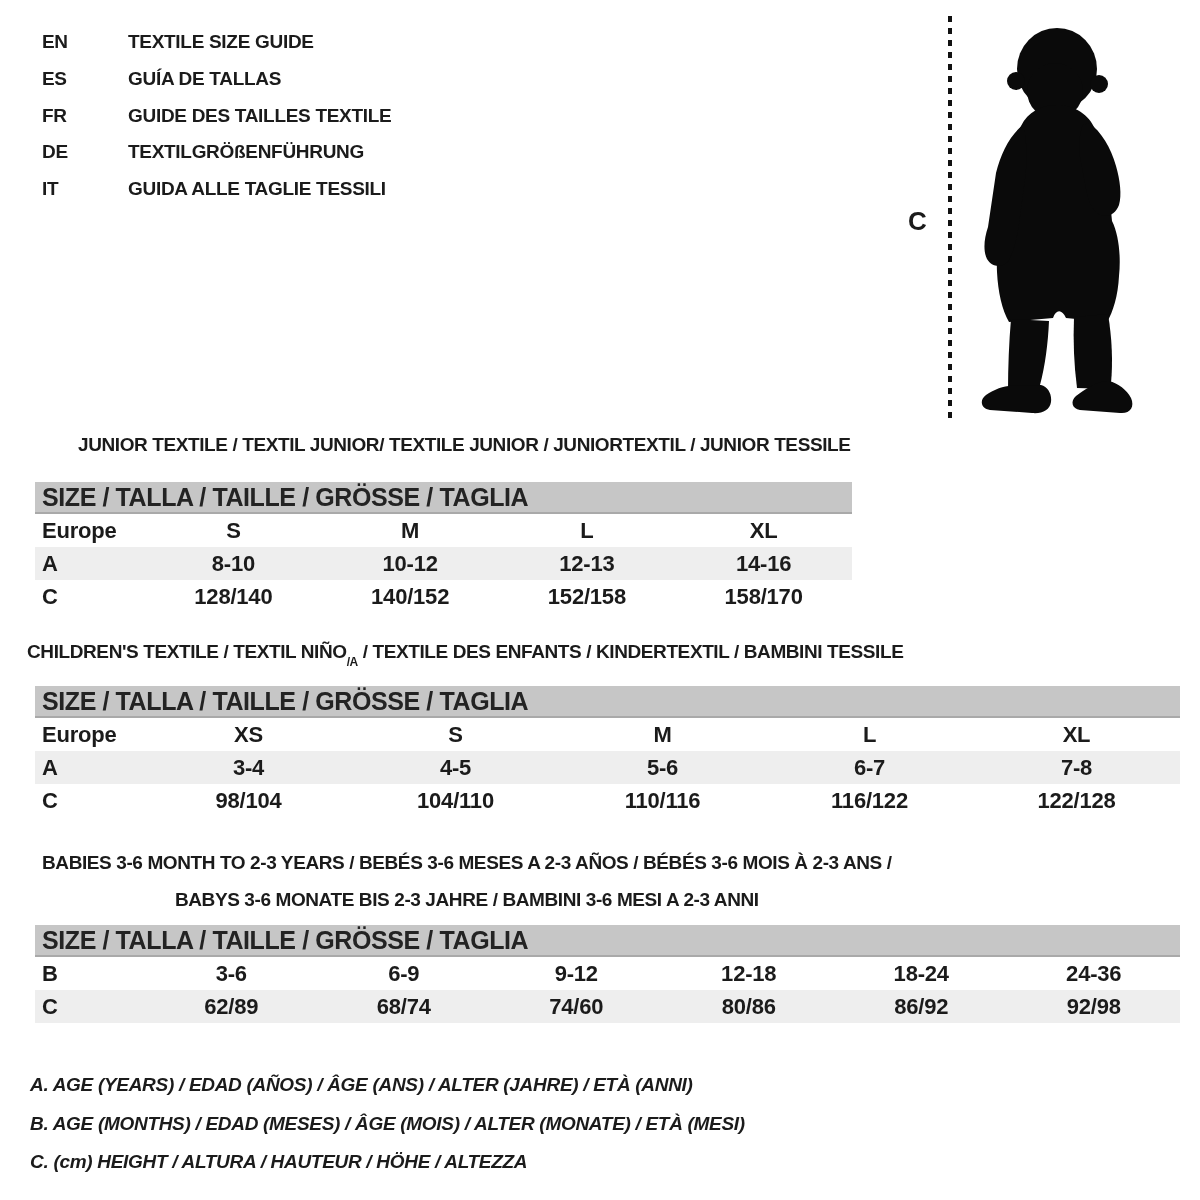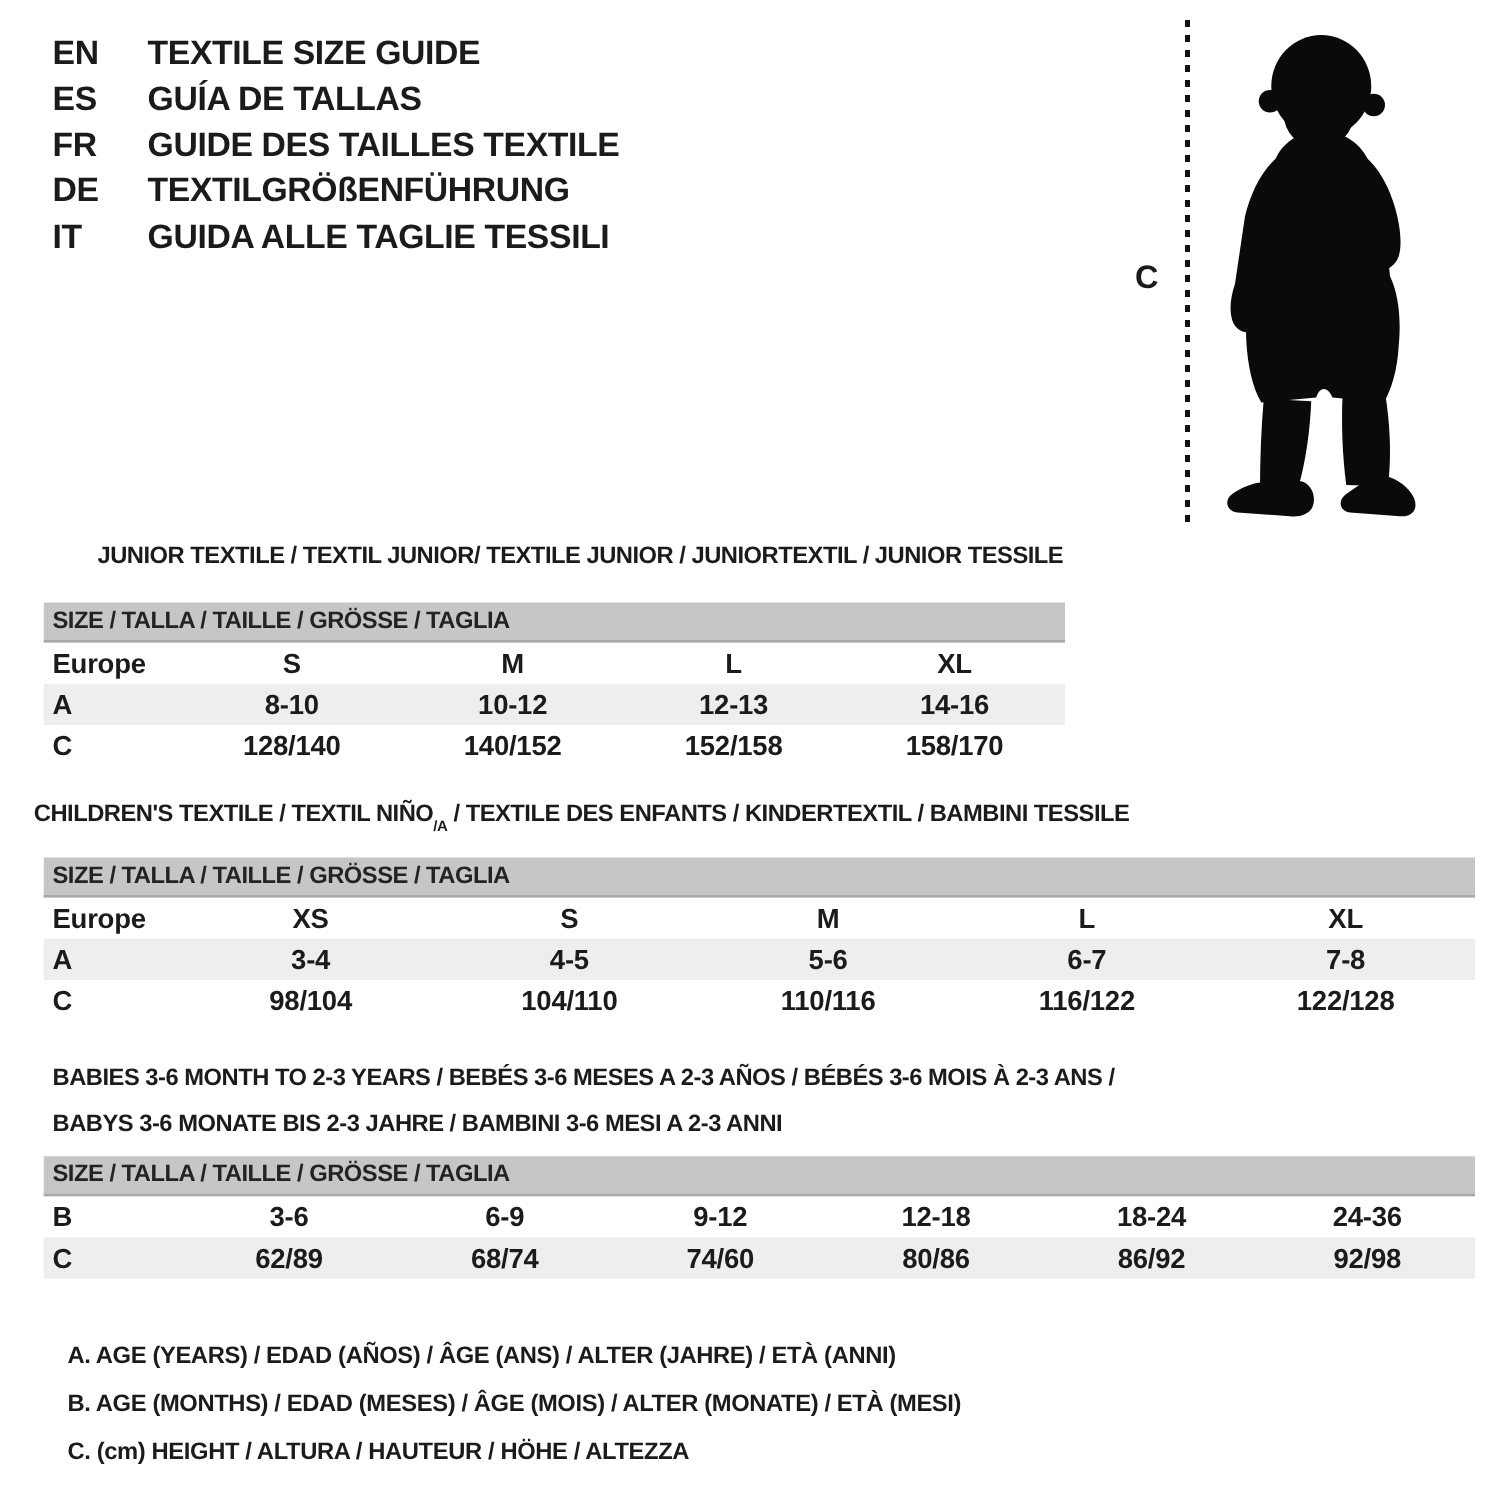--- a/index.html
+++ b/index.html
@@ -2,46 +2,46 @@
 <html><head>
 <meta charset="utf-8">
 <style>
   html,body{margin:0;padding:0;background:#ffffff;}
   .page{
     position:relative;width:1200px;height:1200px;background:#ffffff;
     font-family:"Liberation Sans",sans-serif;color:#1b1b1b;overflow:hidden;
   }
   
   .lang-list{position:absolute;left:42px;top:24px;}
-  .lang-row{display:flex;font-size:27px;font-weight:700;line-height:36.8px;letter-spacing:-0.3px;white-space:nowrap;}
+  .lang-row{display:flex;font-size:19px;font-weight:700;line-height:36.8px;letter-spacing:-0.3px;white-space:nowrap;gap:10px;}
   .lang-code{width:76px;}
   
   .dash-line{
     position:absolute;left:948px;top:16px;width:4px;height:404px;
     background-image:repeating-linear-gradient(to bottom,#111 0px,#111 6px,transparent 6px,transparent 12px);
   }
   .figure-label{position:absolute;left:908px;top:206px;font-size:26px;font-weight:700;}
   .silhouette{position:absolute;left:962px;top:18px;}
   
   .section-title{position:absolute;font-size:19px;font-weight:700;letter-spacing:-0.4px;white-space:nowrap;}
   .section-title .subA{font-size:12px;font-weight:700;position:relative;top:3px;}
   .two-line{line-height:36.5px;}
   
   .size-table{position:absolute;}
   .size-bar{
     height:30px;background:#c6c6c6;border-bottom:2px solid #a9a9a9;
-    font-size:19px;font-weight:700;line-height:30px;padding-left:7px;
+    font-size:25px;font-weight:700;line-height:30px;padding-left:7px;
     letter-spacing:-0.4px;color:#232323;
   }
   .trow{display:flex;height:33px;line-height:33px;font-size:22px;font-weight:700;letter-spacing:-0.2px;}
   .trow.alt{background:#eeeeee;}
   .tlabel{width:110px;padding-left:7px;box-sizing:border-box;}
   .tcell{flex:1;text-align:center;}
   
-  .legend{position:absolute;left:54px;top:1066px;}
+  .legend{position:absolute;left:30px;top:1066px;font-style:italic;}
   .legend-line{font-size:19px;font-weight:700;line-height:38.5px;letter-spacing:-0.3px;white-space:nowrap;}
 </style>
 </head>
 <body>
 
 <div class="page">
 
   <div class="lang-list">
     <div class="lang-row">
       <span class="lang-code">EN</span>
@@ -141,21 +141,21 @@
     <div class="trow">
       <span class="tlabel">C</span>
       <span class="tcell">98/104</span>
       <span class="tcell">104/110</span>
       <span class="tcell">110/116</span>
       <span class="tcell">116/122</span>
       <span class="tcell">122/128</span>
     </div>
   </div>
 
-  <div class="section-title two-line" style="left:42px;top:845px;">
+  <div class="section-title two-line" style="left:42px;top:845px;text-align:center;">
     <div>BABIES 3-6 MONTH TO 2-3 YEARS / BEBÉS 3-6 MESES A 2-3 AÑOS / BÉBÉS 3-6 MOIS À 2-3 ANS /</div>
     <div>BABYS 3-6 MONATE BIS 2-3 JAHRE / BAMBINI 3-6 MESI A 2-3 ANNI</div>
   </div>
   <div class="size-table" style="left:35px;top:925px;width:1145px;">
     <div class="size-bar">SIZE / TALLA / TAILLE / GRÖSSE / TAGLIA</div>
     <div class="trow">
       <span class="tlabel">B</span>
       <span class="tcell">3-6</span>
       <span class="tcell">6-9</span>
       <span class="tcell">9-12</span>

